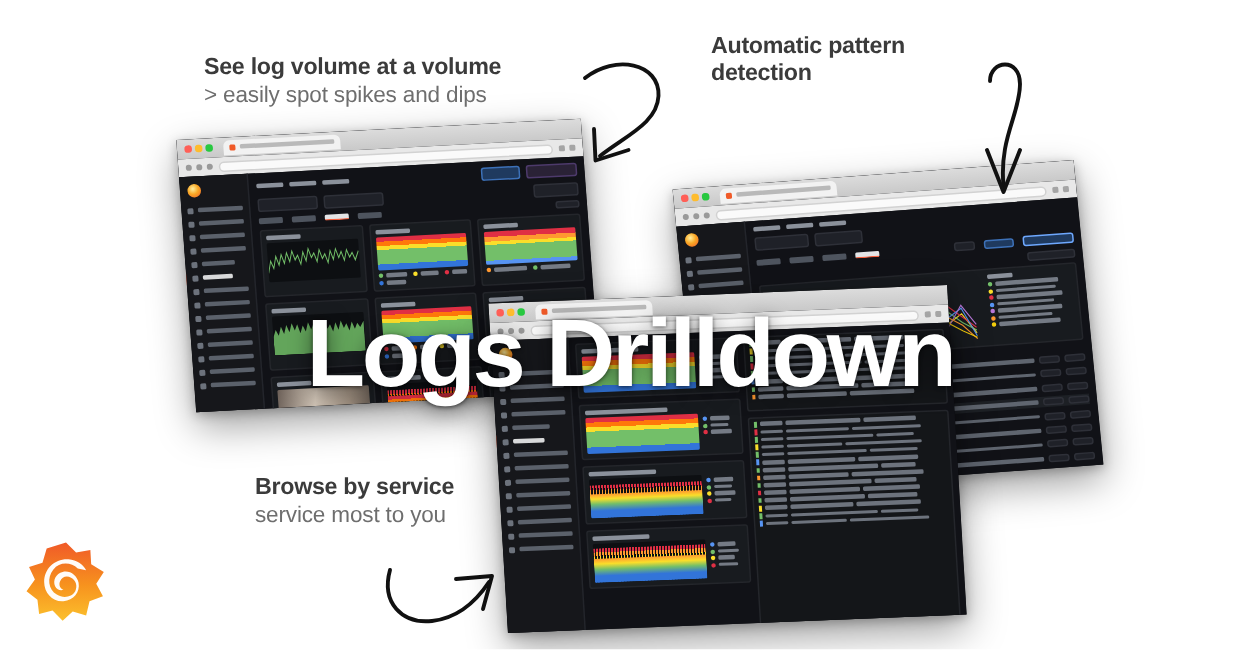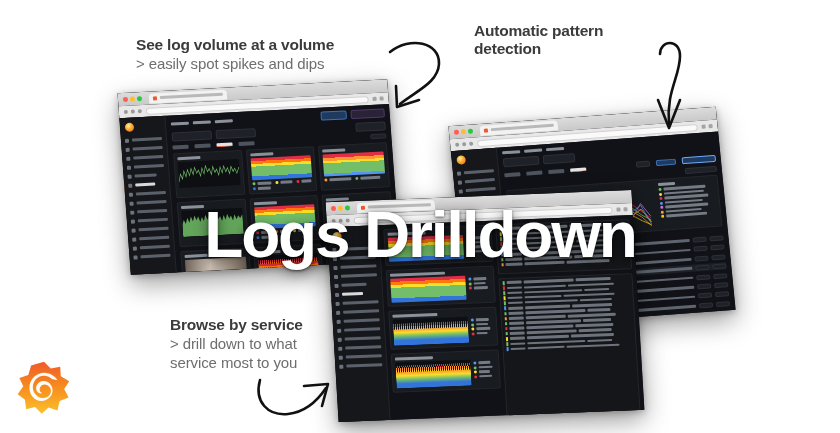--- a/index.html
+++ b/index.html
@@ -981,21 +981,20 @@
     <div class="hd">See log volume at a volume</div>
     <div class="ln">&gt; easily spot spikes and dips</div>
   </div>
 
   <div class="annot" id="annot-pattern">
     <div class="hd">Automatic pattern detection</div>
   </div>
 
   <div class="annot" id="annot-browse">
     <div class="hd">Browse by service</div>
-    <div class="ln">&gt; drill down to what</div>
     <div class="ln">service most to you</div>
   </div>
 
   <svg class="arrow" id="arrow-1" width="62" height="78" viewBox="0 0 62 78">
     <path d="M6 14 C26 -2, 56 4, 55 26 C54 44, 34 52, 16 66" fill="none" stroke="#111" stroke-width="2.6" stroke-linecap="round"></path>
     <path d="M12 48 L13 69 L35 62" fill="none" stroke="#111" stroke-width="2.6" stroke-linecap="round" stroke-linejoin="round"></path>
   </svg>
 
   <svg class="arrow" id="arrow-2" width="40" height="94" viewBox="0 0 40 94">
     <path d="M10 16 C10 2, 30 0, 30 18 C30 38, 16 54, 19 86" fill="none" stroke="#111" stroke-width="2.6" stroke-linecap="round"></path>

